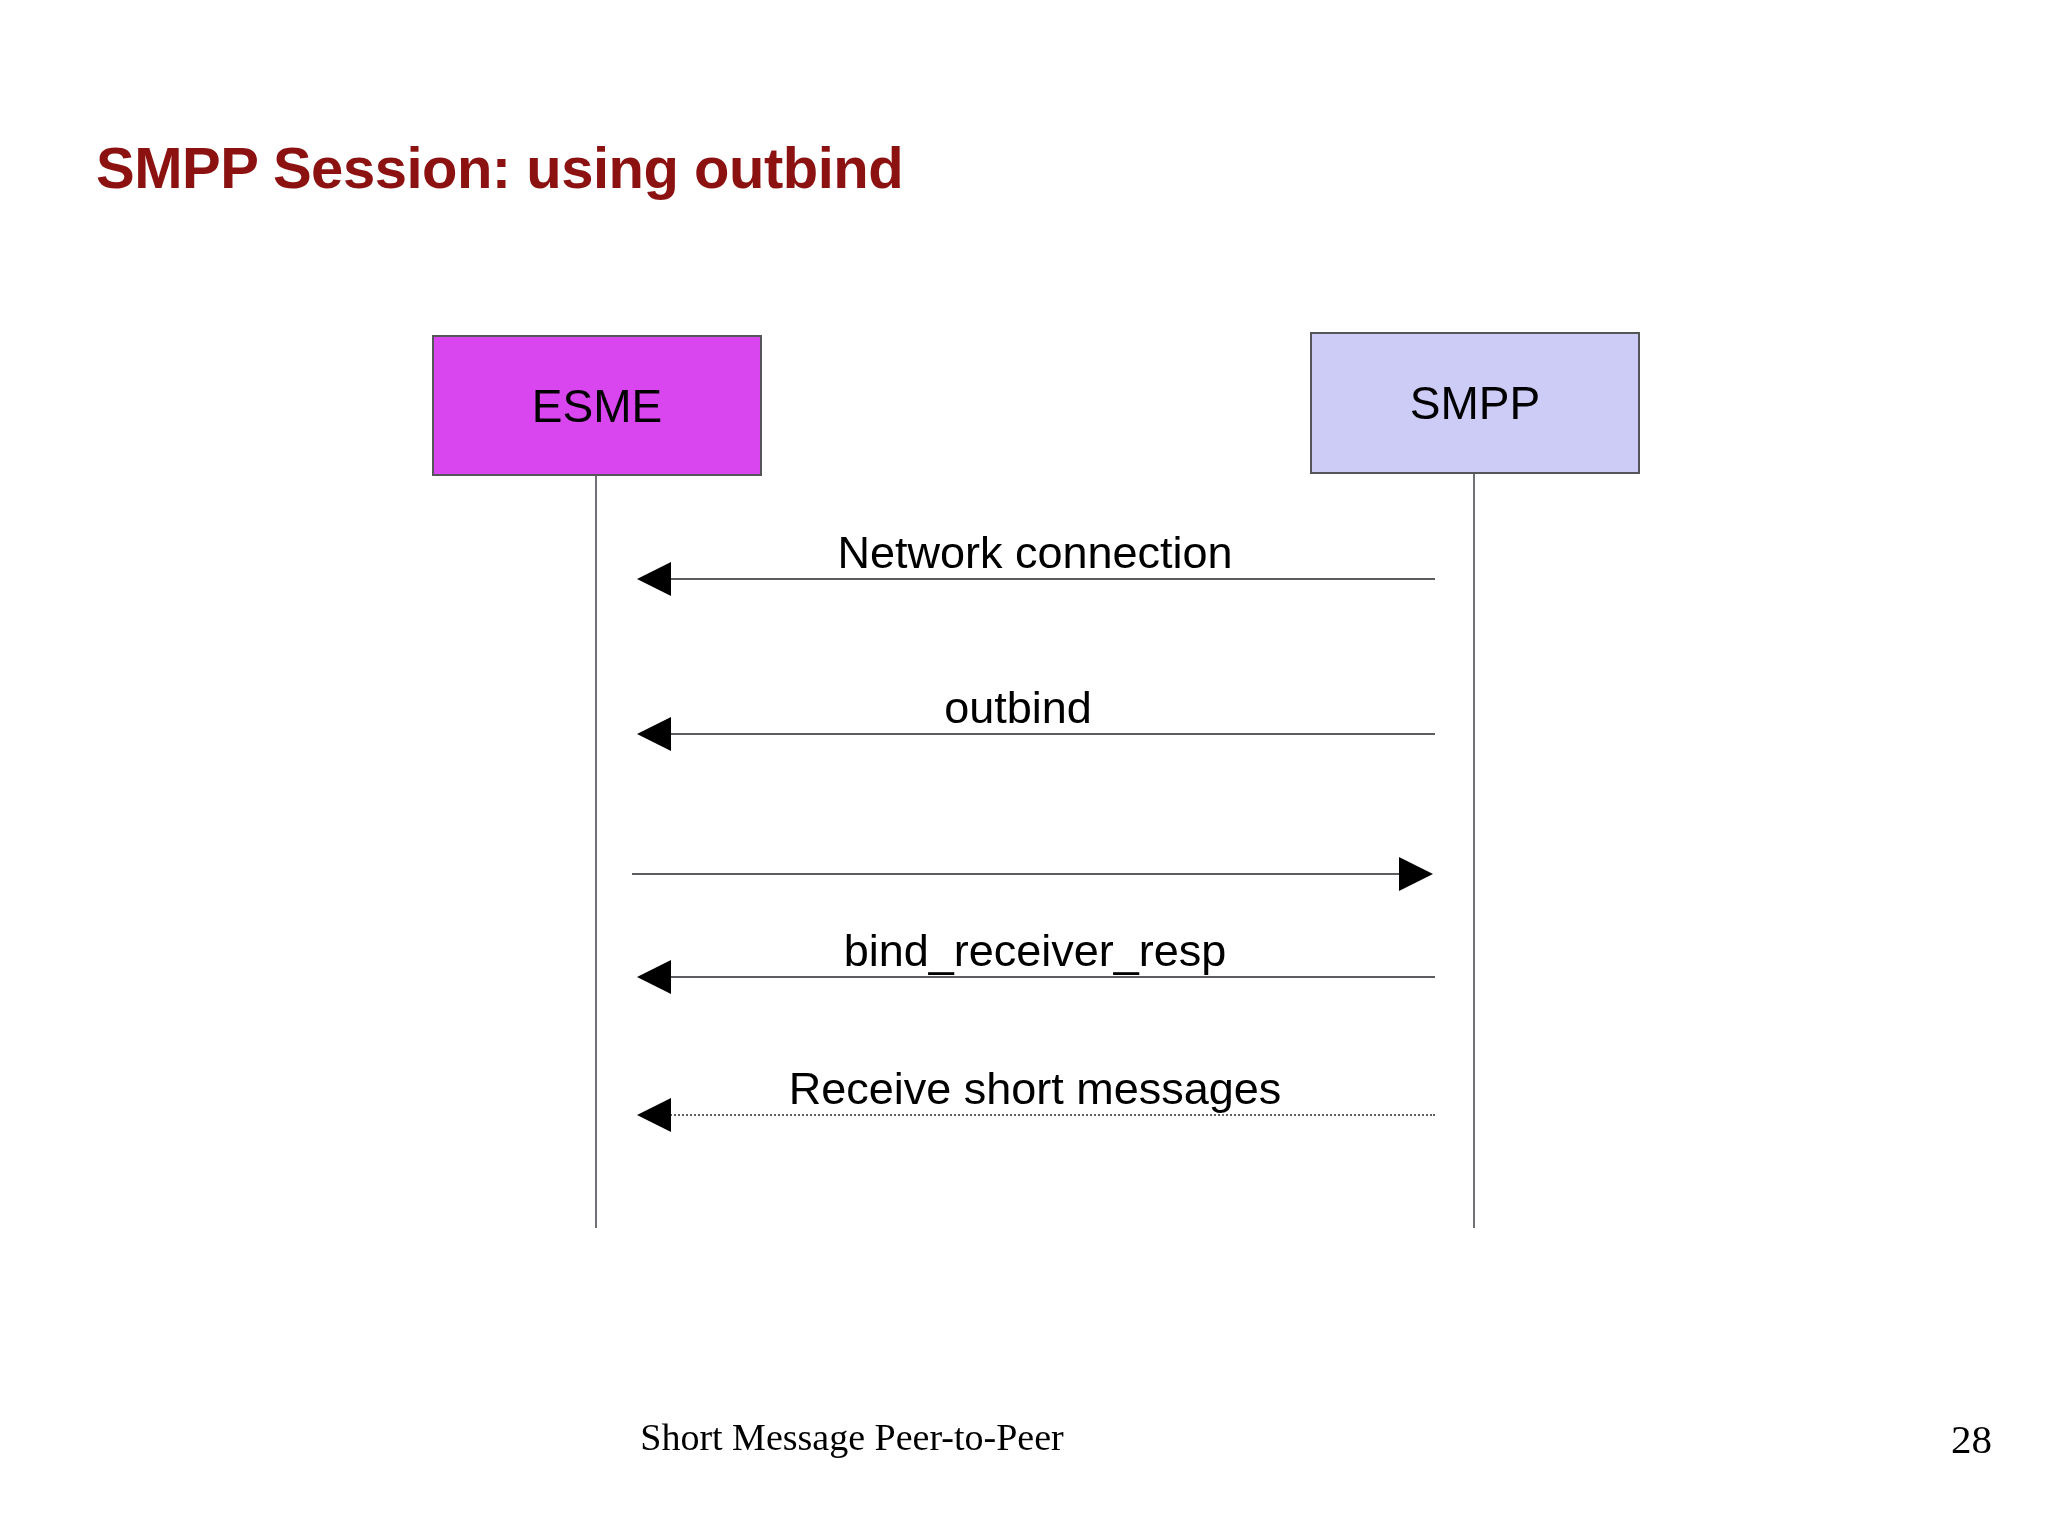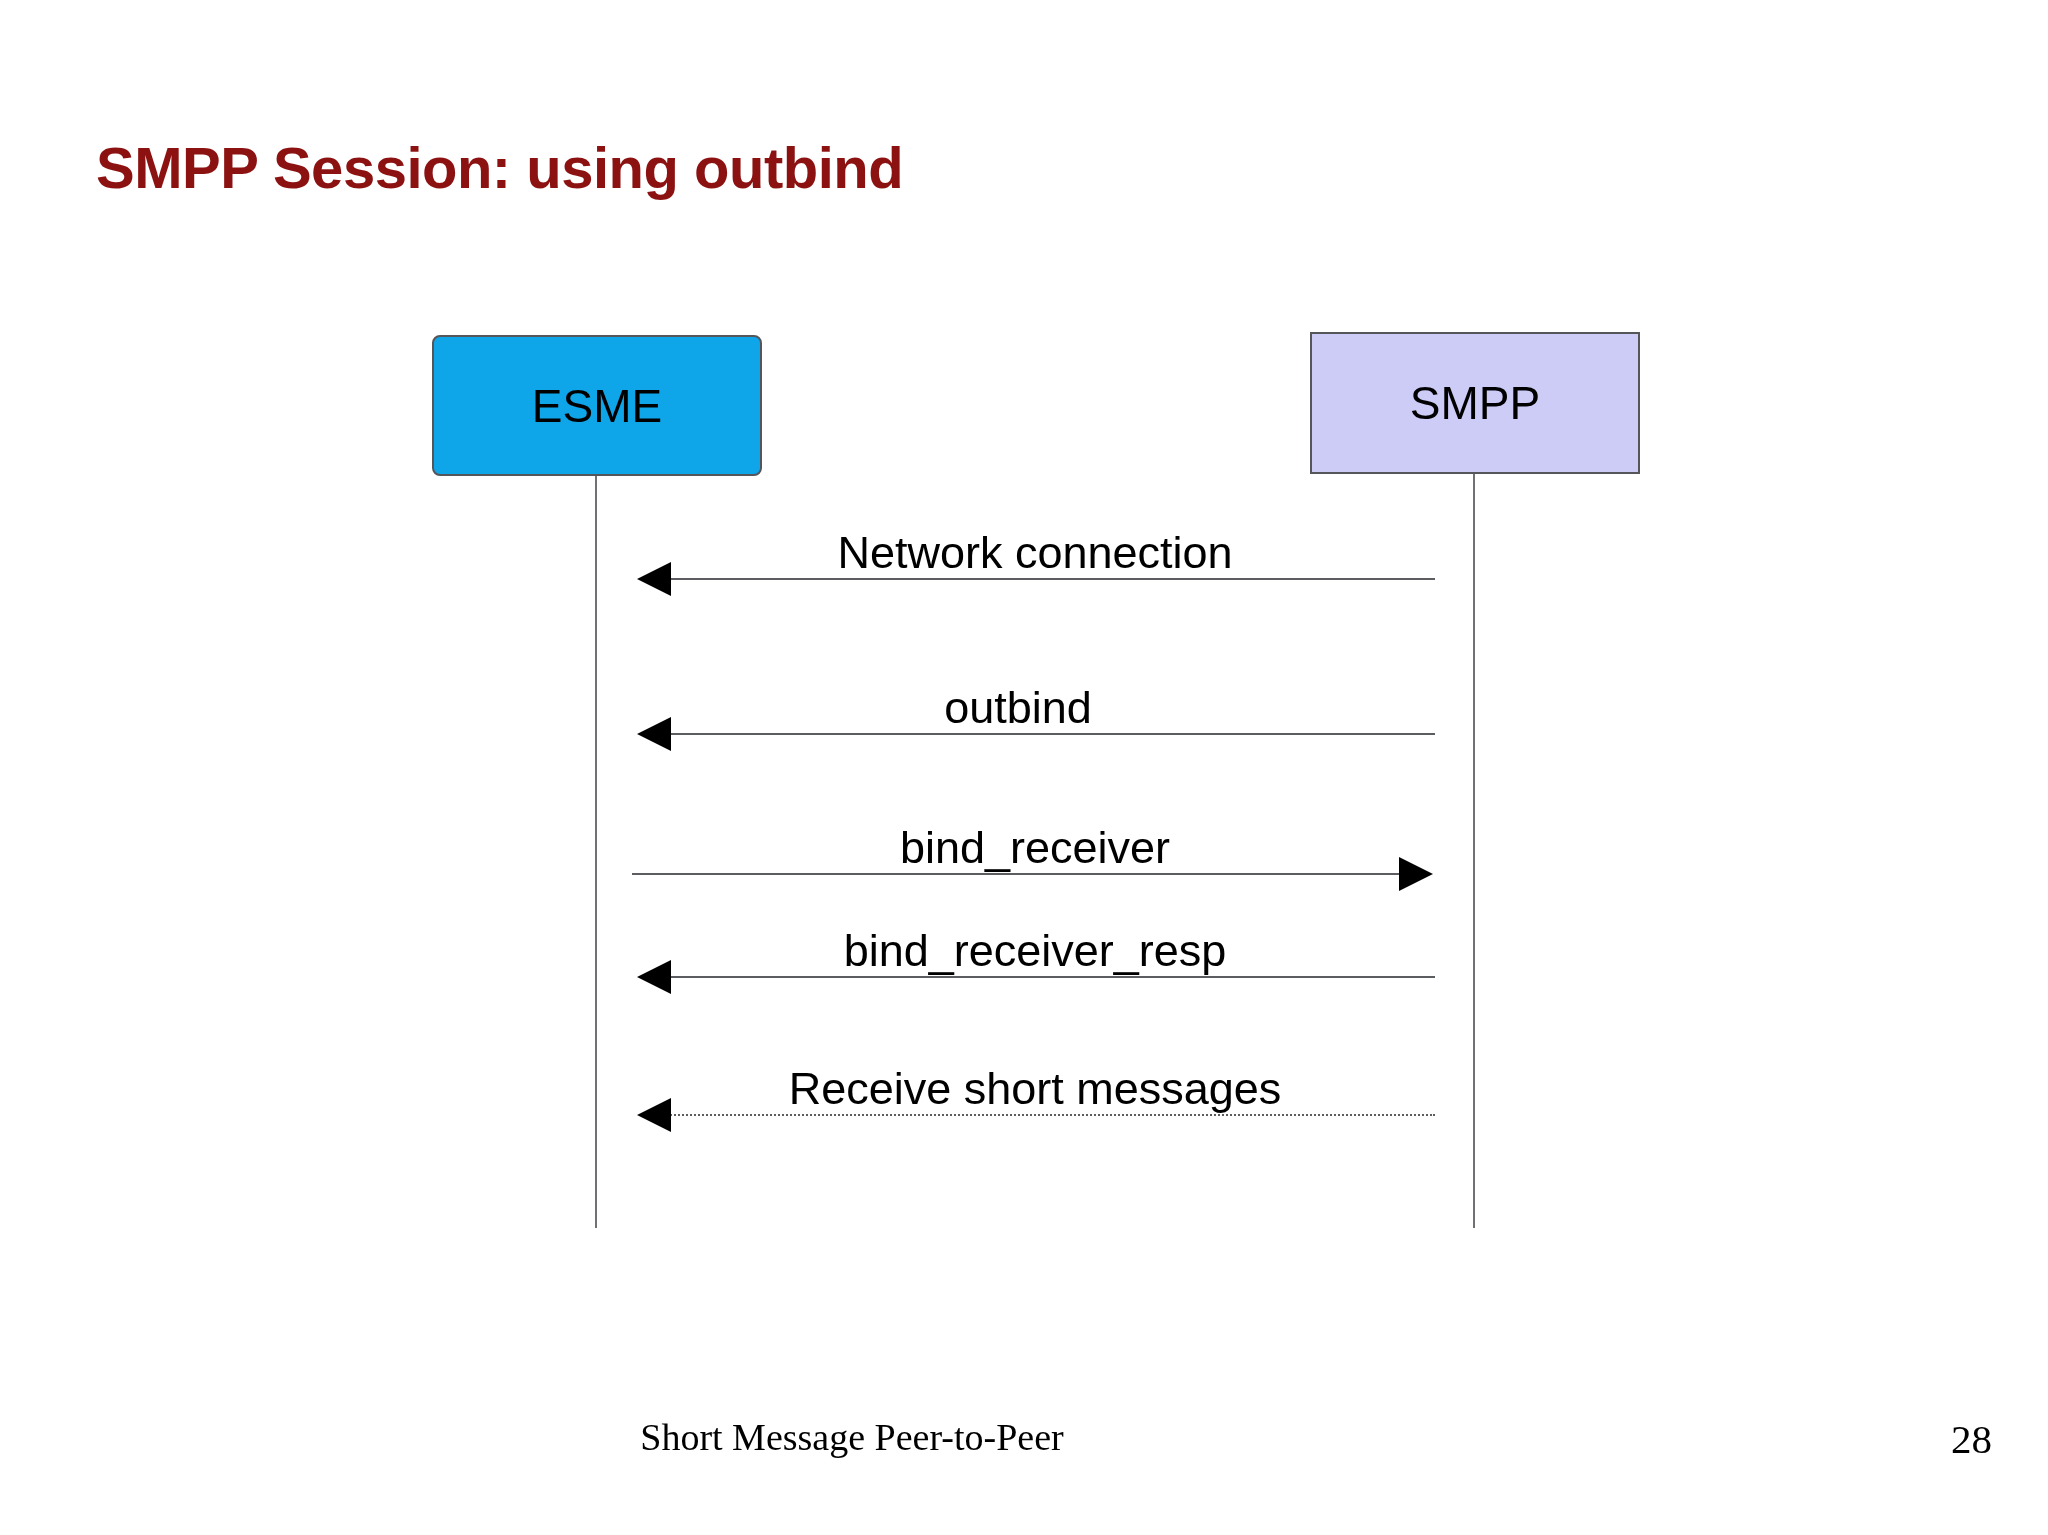--- a/index.html
+++ b/index.html
@@ -49,22 +49,21 @@
     justify-content: center;
     font-family: "Liberation Sans", sans-serif;
     font-size: 46px;
     color: #000000;
   }
   .lifebox.esme {
     left: 432px;
     top: 335px;
     width: 330px;
     height: 141px;
-    background: #0ea5e9;
-    border-radius: 8px;
+    background: #d946ef;
   }
   .lifebox.smsc {
     left: 1310px;
     top: 332px;
     width: 330px;
     height: 142px;
     background: #CCCCF7;
   }
 
   .lifeline {
@@ -150,21 +149,20 @@
   <div class="lifeline smsc"></div>
 
   <div class="msg-label" style="left:1035px; top:527px;">Network connection</div>
   <div class="msg-line" style="left:655px; top:578px; width:780px;"></div>
   <div class="arrow-head left" style="left:637px; top:562px;"></div>
 
   <div class="msg-label" style="left:1018px; top:682px;text-align:center;">outbind</div>
   <div class="msg-line" style="left:655px; top:733px; width:780px;"></div>
   <div class="arrow-head left" style="left:637px; top:717px;"></div>
 
-  <div class="msg-label" style="left:1035px; top:822px;">bind_receiver</div>
   <div class="msg-line" style="left:632px; top:873px; width:768px;"></div>
   <div class="arrow-head right" style="left:1399px; top:857px;"></div>
 
   <div class="msg-label" style="left:1035px; top:925px;">bind_receiver_resp</div>
   <div class="msg-line" style="left:655px; top:976px; width:780px;"></div>
   <div class="arrow-head left" style="left:637px; top:960px;"></div>
 
   <div class="msg-label" style="left:1035px; top:1063px;text-align:center;">Receive short messages</div>
   <div class="msg-line dotted" style="left:655px; top:1114px; width:780px;"></div>
   <div class="arrow-head left" style="left:637px; top:1098px;"></div>

